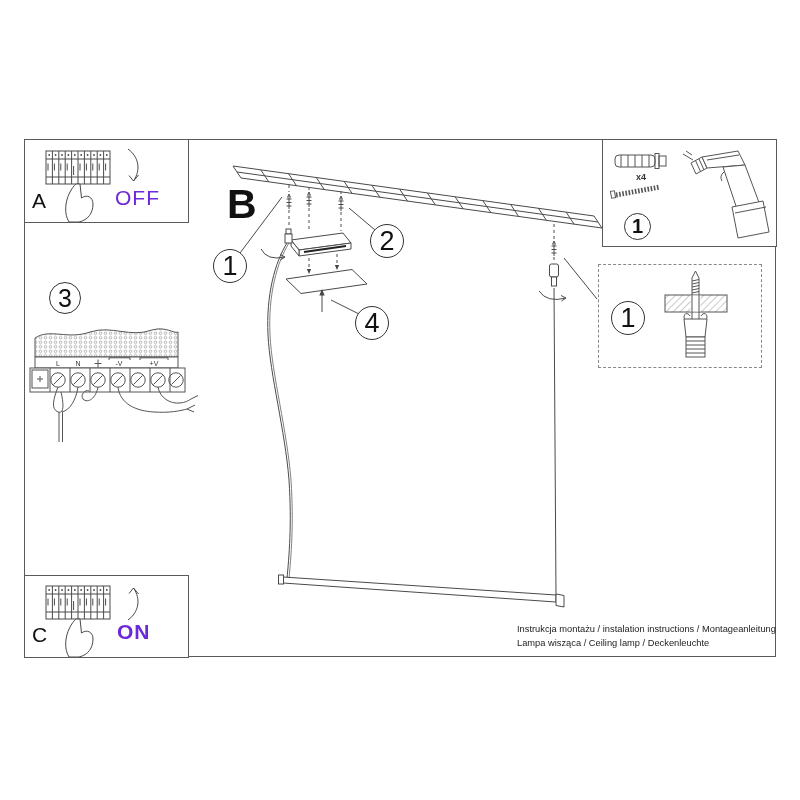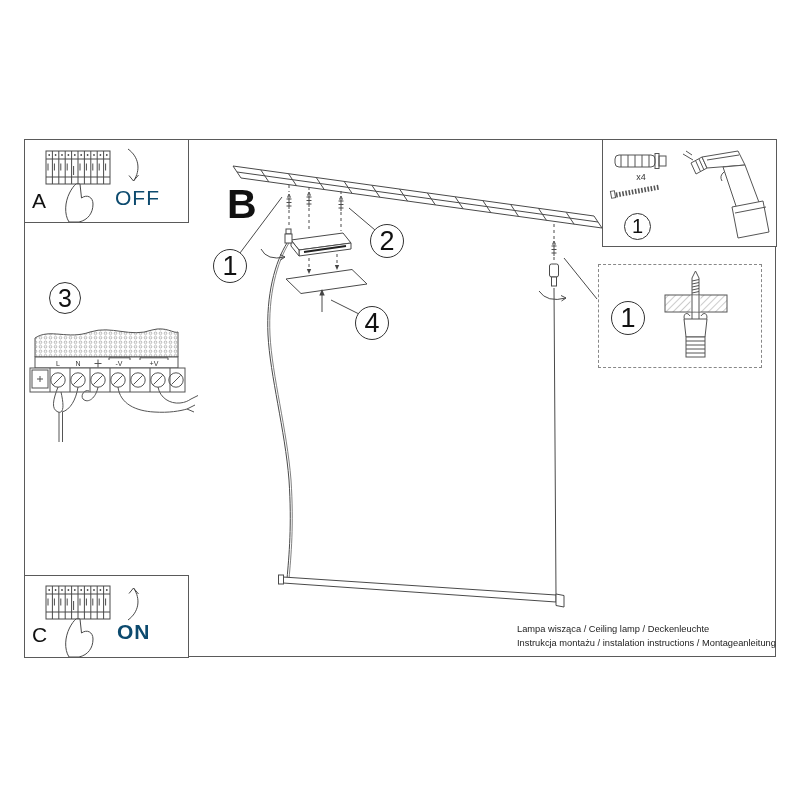--- a/index.html
+++ b/index.html
@@ -5,24 +5,24 @@
   html,body{margin:0;padding:0;background:#fff;}
   .page{position:relative;width:800px;height:800px;background:#fff;overflow:hidden;
         font-family:"Liberation Sans", sans-serif;color:#222;}
   .abs{position:absolute;}
   svg{display:block;}
   .sheet-frame{position:absolute;left:24px;top:139px;width:752px;height:518px;
        border:1px solid #5a5a5a;box-sizing:border-box;background:transparent;pointer-events:none;}
   .panel{position:absolute;background:#fff;border:1px solid #5a5a5a;box-sizing:border-box;}
   .panel-a{left:24px;top:139px;width:165px;height:84px;}
   .panel-c{left:24px;top:575px;width:165px;height:83px;}
-  .toolbox{left:602px;top:139px;width:175px;height:108px;}
+  .toolbox{left:602px;top:139px;width:175px;height:108px;font-weight:bold;}
   .detailbox{left:598px;top:264px;width:164px;height:104px;border:1px dashed #888;background:#fff;}
   .corner-letter{position:absolute;font-size:21px;color:#111;}
-  .state-label{position:absolute;font-size:21px;color:#0c4a6e;letter-spacing:1px;}
+  .state-label{position:absolute;font-size:21px;color:#6d28d9;letter-spacing:1px;}
   .circle{position:absolute;border:1.4px solid #333;border-radius:50%;
           display:flex;align-items:center;justify-content:center;color:#111;background:#fff;box-sizing:border-box;}
   .c-main{width:34px;height:34px;font-size:27px;}
   .c-small{width:27px;height:27px;font-size:20px;}
   .letter-b{position:absolute;left:227px;top:181px;font-size:41px;font-weight:700;color:#111;}
   .footer{position:absolute;left:517px;top:623px;font-size:9.3px;line-height:13.5px;color:#222;}
   .main-draw{position:absolute;left:0;top:0;}
 </style>
 </head>
 <body>
@@ -306,17 +306,17 @@
           <polygon points="85,54 108,54 106,72 87,72"></polygon>
           <rect x="87" y="72" width="19" height="20"></rect>
           <path d="M87,76 h19 M87,80 h19 M87,84 h19 M87,88 h19" fill="none"></path>
         </g>
       </g>
     </svg>
     <div class="circle c-main" style="left:12px;top:36px;">1</div>
   </div>
 
   <div class="footer">
+    <div>Instrukcja montażu / instalation instructions / Montageanleitung</div>
     <div>Lampa wisząca / Ceiling lamp / Deckenleuchte</div>
-    <div>Instrukcja montażu / instalation instructions / Montageanleitung</div>
   </div>
 
 </div>
 
 </body></html>

